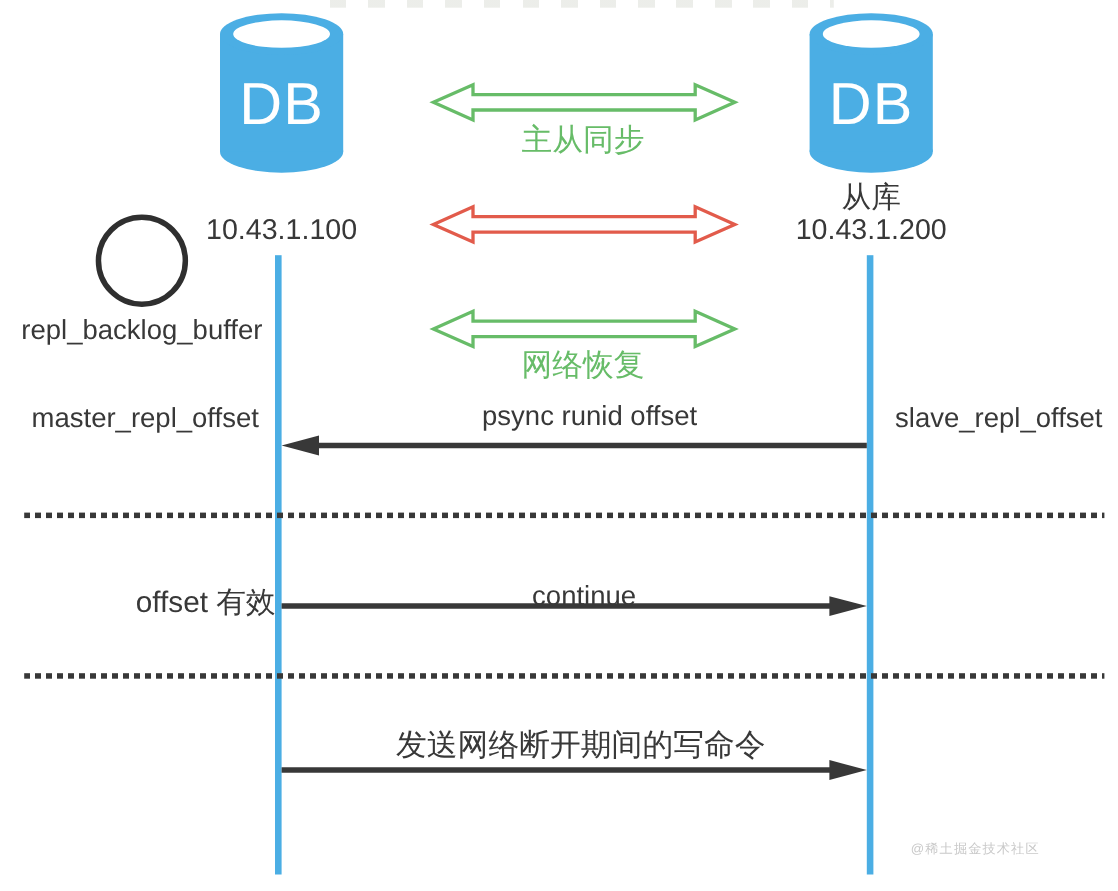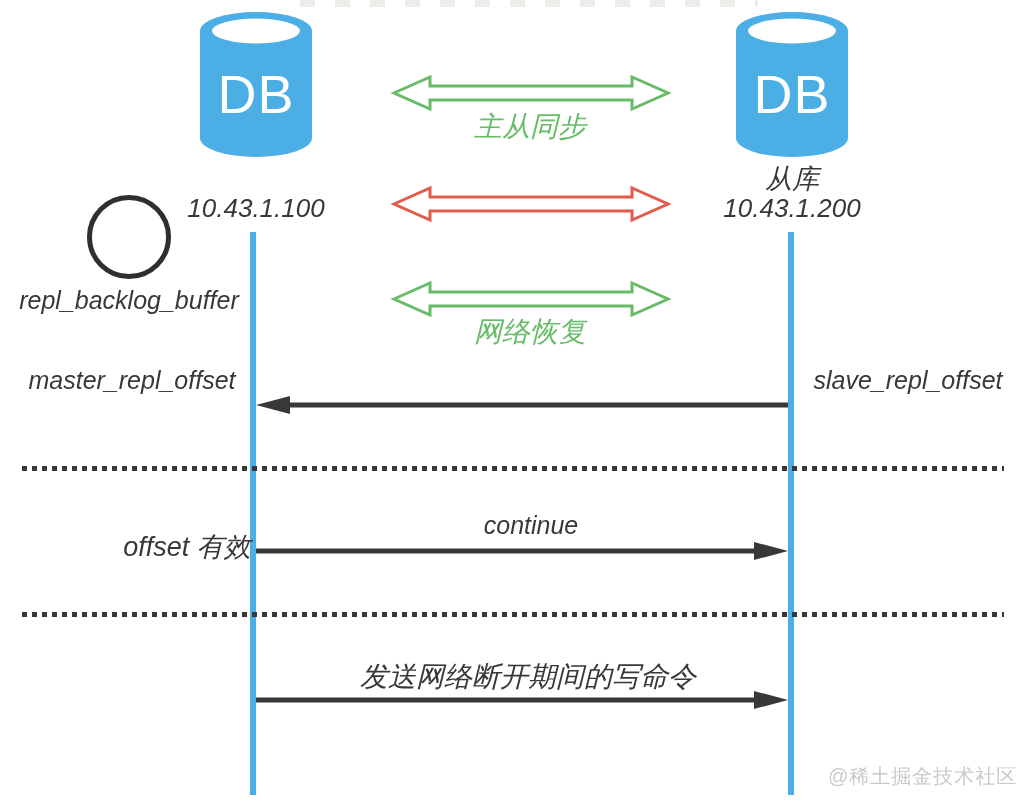--- a/index.html
+++ b/index.html
@@ -1,21 +1,21 @@
 <!DOCTYPE html>
 <html style="--blue: #4BAEE4; --green: #67BC68; --red: #E25B4B; --dark: #383838; --watermark: #C9C9C9;"><head>
 <meta charset="utf-8">
 <style>
   html,body{margin:0;padding:0;background:#fff;}
   #stage{
     position:relative;width:1016px;height:810px;background:#fff;overflow:hidden;
     font-family:"Liberation Sans","DejaVu Sans",sans-serif;color:var(--dark);
   }
   .abs{position:absolute;}
-  .ctr{text-align:center;font-style:italic;}
+  .ctr{text-align:center;}
   .lifeline{position:absolute;width:6px;background:var(--blue);}
   .dotted{
     position:absolute;height:5px;
     background-image:repeating-linear-gradient(to right,var(--dark) 0 5px,transparent 5px 10px);
   }
   .top-faint{
     position:absolute;height:7px;opacity:.35;
     background-image:repeating-linear-gradient(to right,#c9cdc2 0 15px,transparent 15px 35px);
   }
   .c-green{color:var(--green);}
@@ -24,21 +24,21 @@
   .f25{font-size:25px;}
   .f26{font-size:28px;}
   .f27{font-size:27px;}
   .f28{font-size:28px;font-weight:500;}
   .node-name{font-size:27px;font-weight:500;}
   .node-ip{font-size:26px;}
   .circle{
     position:absolute;width:84px;height:84px;border-radius:50%;
     border:5px solid #2f2f2f;background:#fff;box-sizing:border-box;
   }
-  .watermark{font-size:20px;color:var(--watermark);letter-spacing:1px;}
+  .watermark{font-size:12px;color:var(--watermark);letter-spacing:1px;}
   svg{display:block;overflow:visible;}
   .dbl-arrow polygon{fill:#fff;stroke-width:3px;stroke-linejoin:miter;}
   .stroke-green{stroke:var(--green);}
   .stroke-red{stroke:var(--red);}
   .msg line{stroke:var(--dark);stroke-width:5px;}
   .msg polygon{fill:var(--dark);}
 </style>
 </head>
 <body>
 
@@ -80,29 +80,30 @@
   <svg class="abs dbl-arrow" style="left:392px;top:279px;" width="278" height="40" viewBox="0 0 278 40">
     <polygon class="stroke-green" points="2,20 38,4 38,13 240,13 240,4 276,20 240,36 240,27 38,27 38,36"></polygon>
   </svg>
   <div class="abs ctr f28 c-green lbl" style="left:380px;top:313px;width:300px;">网络恢复</div>
 
   <div class="circle" style="left:87px;top:195px;"></div>
   <div class="abs ctr f25 lbl" style="left:0px;top:286px;width:258px;">repl_backlog_buffer</div>
 
   <div class="abs ctr f25 lbl" style="left:2px;top:366px;width:260px;">master_repl_offset</div>
   <div class="abs ctr f25 lbl" style="left:802px;top:366px;width:212px;">slave_repl_offset</div>
+  <div class="abs ctr f25 lbl" style="left:386px;top:364px;width:300px;">psync runid offset</div>
   <svg class="abs msg" style="left:256px;top:393px;" width="532" height="24" viewBox="0 0 532 24">
     <line x1="532" y1="12" x2="28" y2="12"></line>
     <polygon points="0,12 34,3 34,21"></polygon>
   </svg>
 
   <div class="dotted" style="left:22px;top:466px;width:982px;"></div>
 
   <div class="abs ctr f27 lbl" style="left:87px;top:529px;width:200px;">offset 有效</div>
-  <div class="abs ctr f25 lbl" style="left:381px;top:511px;width:300px;">continue</div>
+  <div class="abs ctr f25 lbl" style="left:381px;top:528px;width:300px;">continue</div>
   <svg class="abs msg" style="left:256px;top:539px;" width="532" height="24" viewBox="0 0 532 24">
     <line x1="0" y1="12" x2="504" y2="12"></line>
     <polygon points="532,12 498,3 498,21"></polygon>
   </svg>
 
   <div class="dotted" style="left:22px;top:612px;width:982px;"></div>
 
   <div class="abs ctr f26 lbl" style="left:360px;top:658px;width:304px;">发送网络断开期间的写命令</div>
   <svg class="abs msg" style="left:256px;top:688px;" width="532" height="24" viewBox="0 0 532 24">
     <line x1="0" y1="12" x2="504" y2="12"></line>

